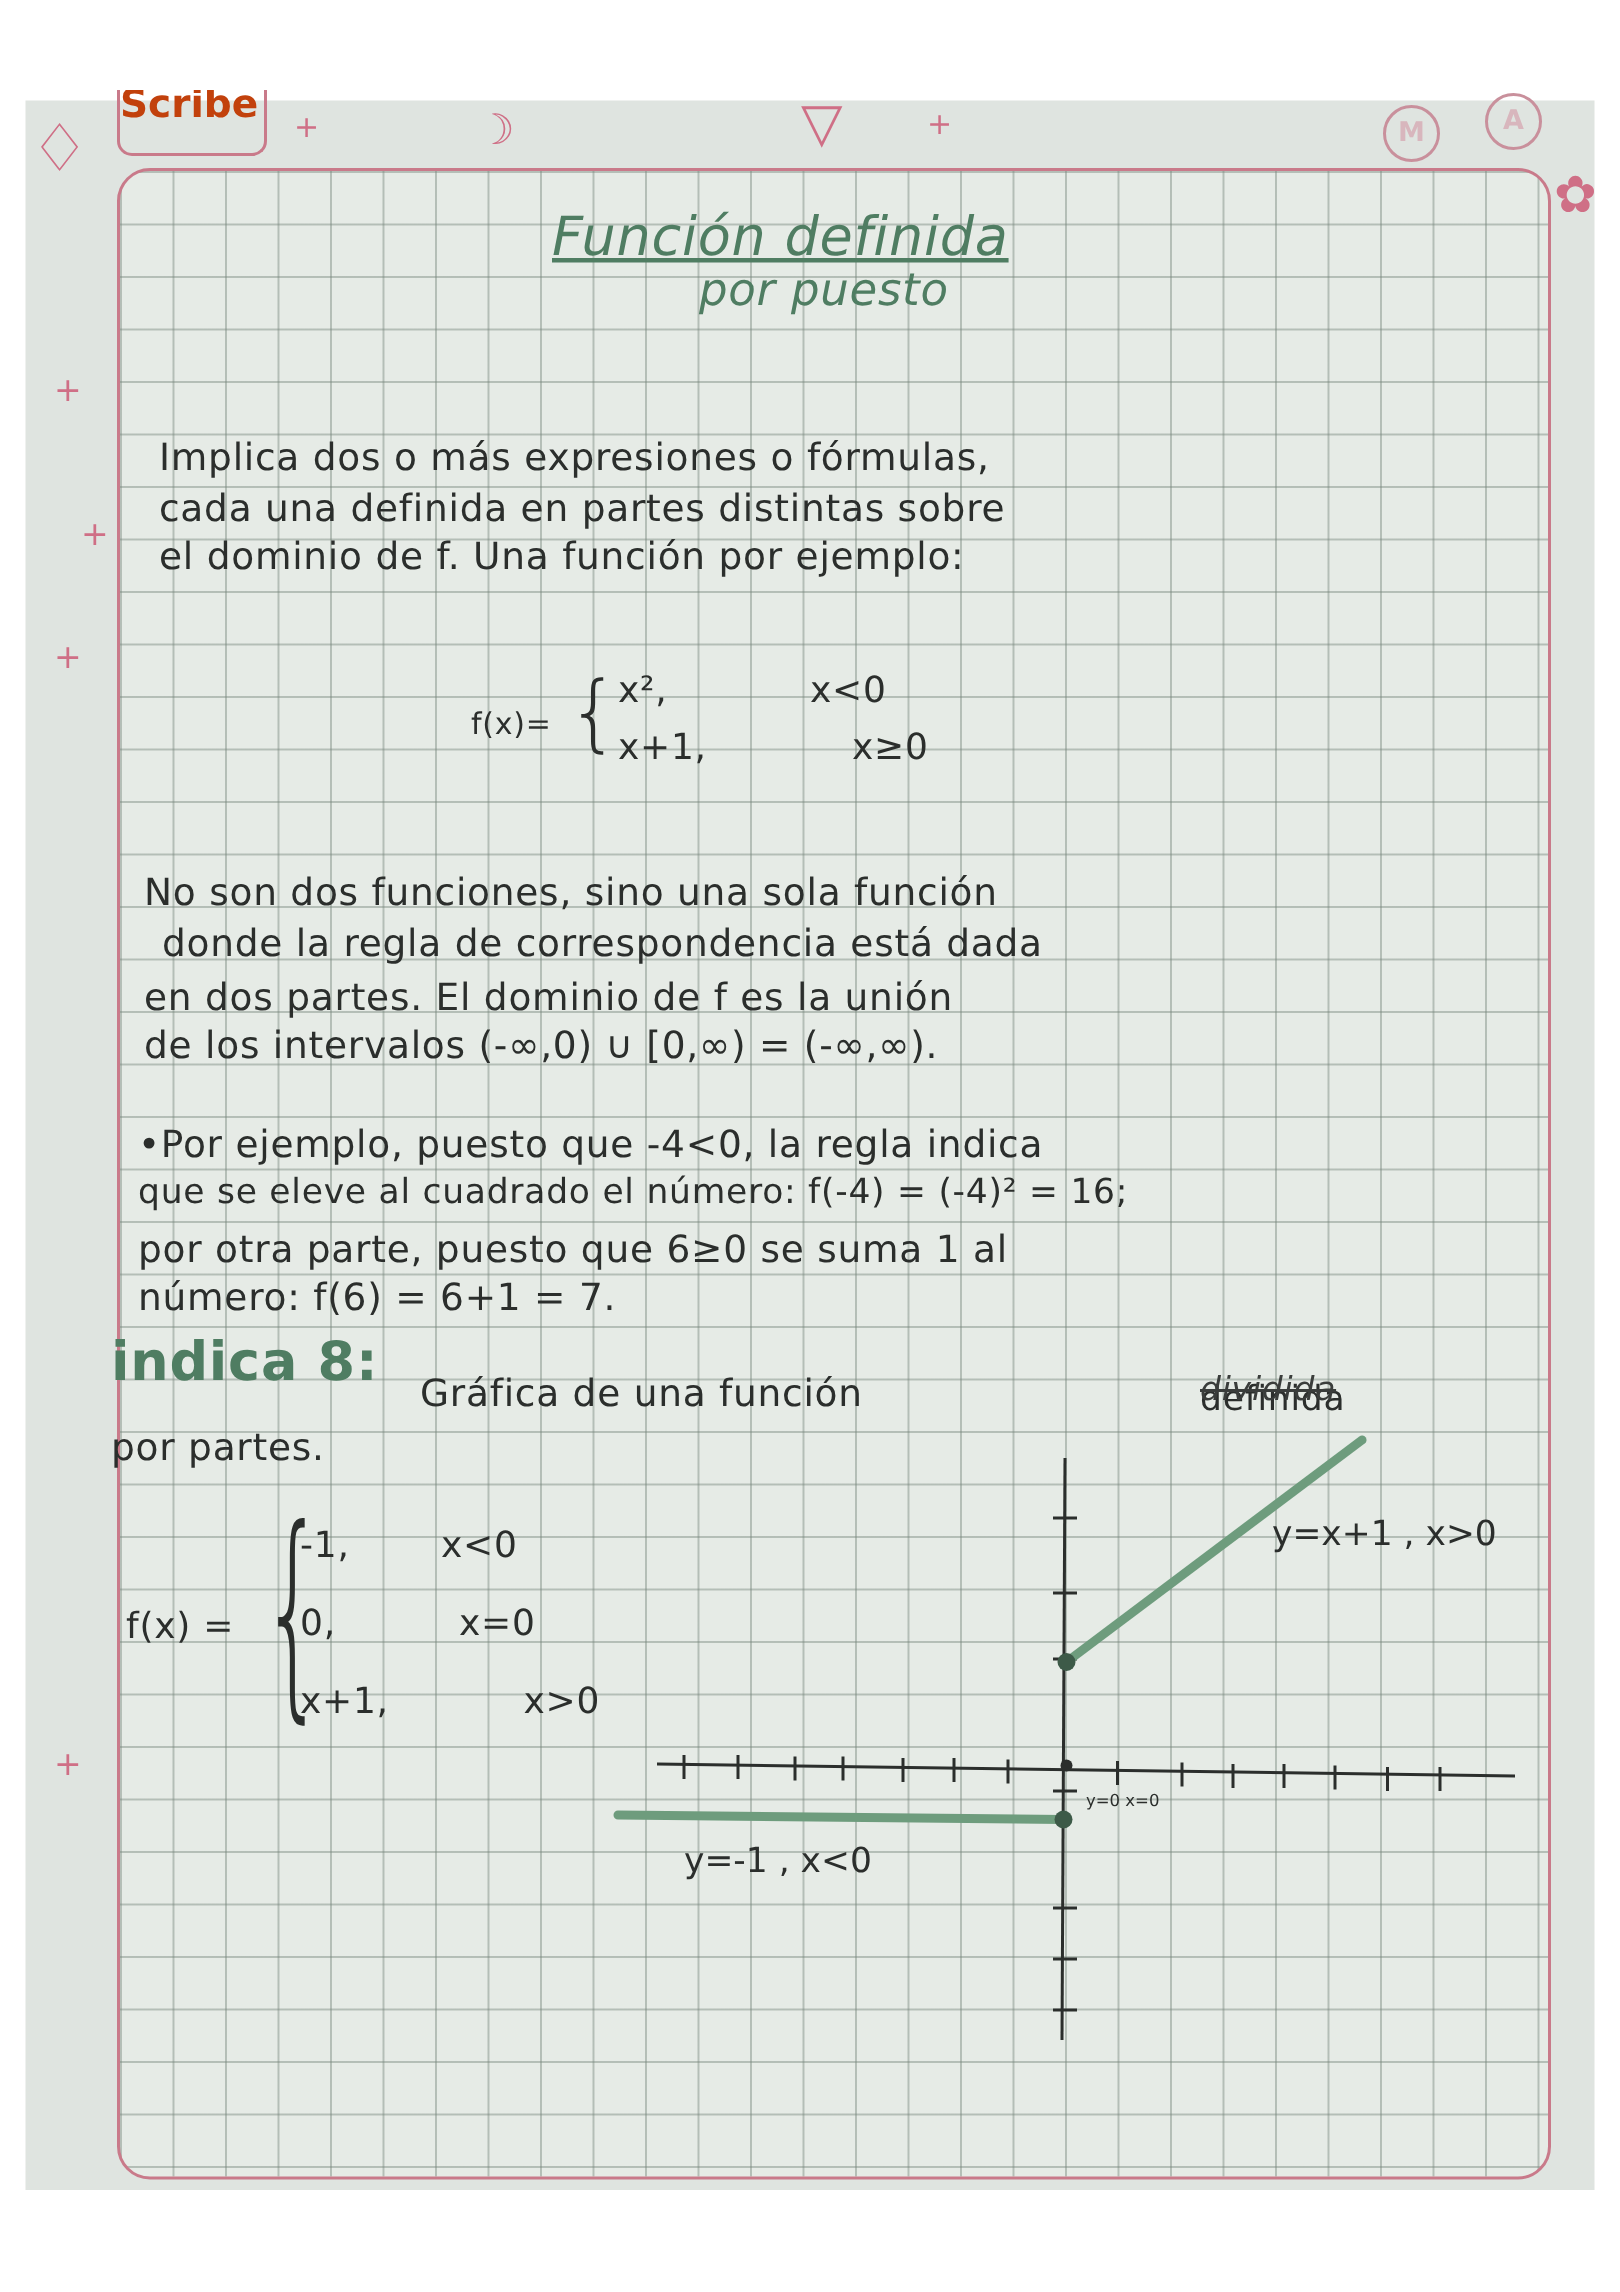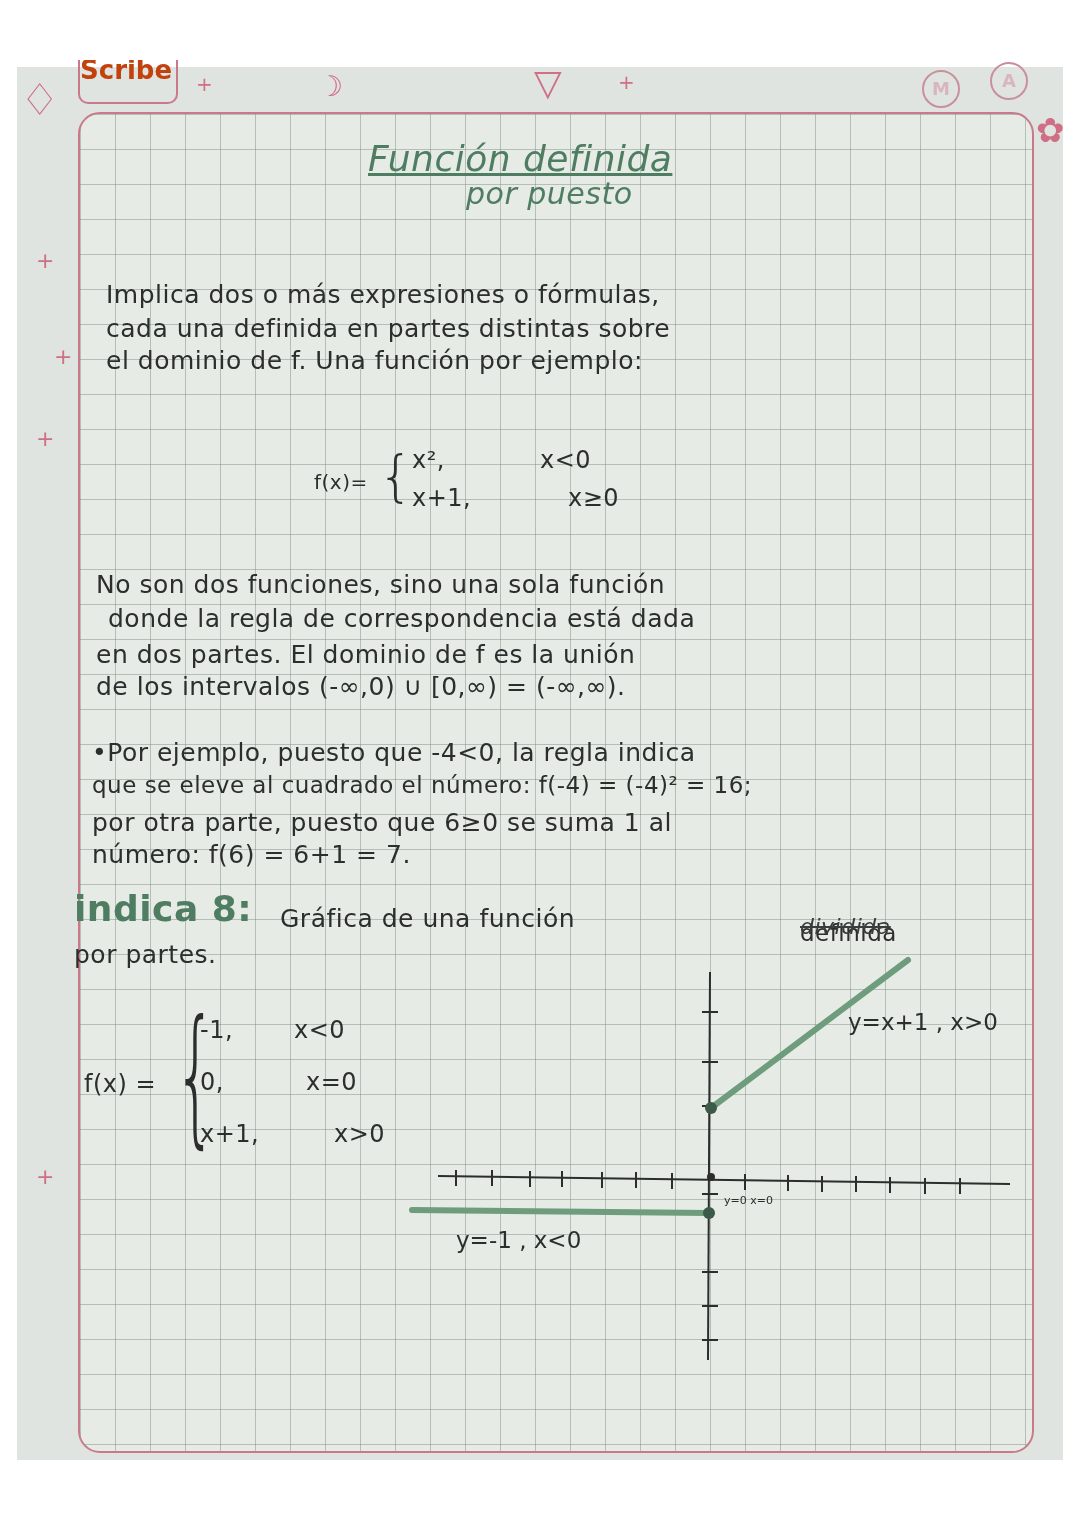--- a/index.html
+++ b/index.html
@@ -16,21 +16,21 @@
     background-position:0 0;
     overflow:hidden;
   }
   .deco { position:absolute; color:#cf6f86; font-family:"DejaVu Sans", sans-serif; }
   .brand { position:absolute; left:78px; top:60px; width:96px; height:42px; border:2px solid #c97a8a; border-top:none; border-radius:0 0 10px 10px; color:#c2410c; font-weight:bold; font-size:26px; line-height:20px; overflow:hidden; }
   .circle-badge { position:absolute; width:34px; height:34px; border:2px solid #c9909c; border-radius:50%; color:#d8b6bd; font-weight:bold; font-size:18px; text-align:center; line-height:34px; }
   .hand { position:absolute; color:#2b2e2c; font-family:"DejaVu Sans", sans-serif; letter-spacing:0.5px; white-space:nowrap; }
   .green { color:#4f7d62; }
   .title { font-size:36px; font-style:italic; }
   .subtitle { font-size:30px; font-style:italic; }
-  .body-line { font-size:25px; }
+  .body-line { font-size:25px;margin-top:10px; }
   .eq { font-size:24px; }
   .brace { position:absolute; color:#2b2e2c; font-weight:lighter; }
   .strike { text-decoration:line-through; color:#3a3d3b;font-style:italic; }
   svg text { font-family:"DejaVu Sans", sans-serif; }
 </style>
 </head>
 <body>
 
 <div class="photo"></div>
 
@@ -80,21 +80,21 @@
 <div class="hand strike" style="left:800px;top:914px;font-size:22px;">dividida</div>
 <div class="hand body-line" style="left:74px;top:940px;">por partes.</div>
 
 <div class="hand eq" style="left:84px;top:1070px;">f(x) =</div>
 <div class="brace" style="left:174px;top:1000px;font-size:150px;line-height:150px;transform:scaleX(0.45);transform-origin:left top;">{</div>
 <div class="hand eq" style="left:200px;top:1016px;">-1,</div>
 <div class="hand eq" style="left:294px;top:1016px;">x&lt;0</div>
 <div class="hand eq" style="left:200px;top:1068px;">0,</div>
 <div class="hand eq" style="left:306px;top:1068px;">x=0</div>
 <div class="hand eq" style="left:200px;top:1120px;">x+1,</div>
-<div class="hand eq" style="left:334px;top:1120px;text-align:center;">x&gt;0</div>
+<div class="hand eq" style="left:349px;top:1120px;text-align:center;">x&gt;0</div>
 
 <svg style="position:absolute;left:0;top:0;" width="1080" height="1528">
 
   <line x1="710" y1="972" x2="708" y2="1360" stroke="#2b2e2c" stroke-width="2"></line>
 
   <line x1="438" y1="1176" x2="1010" y2="1184" stroke="#2b2e2c" stroke-width="2"></line>
 
   <g stroke="#2b2e2c" stroke-width="2">
     <line x1="702" y1="1012" x2="718" y2="1012"></line>
     <line x1="702" y1="1062" x2="718" y2="1062"></line>

